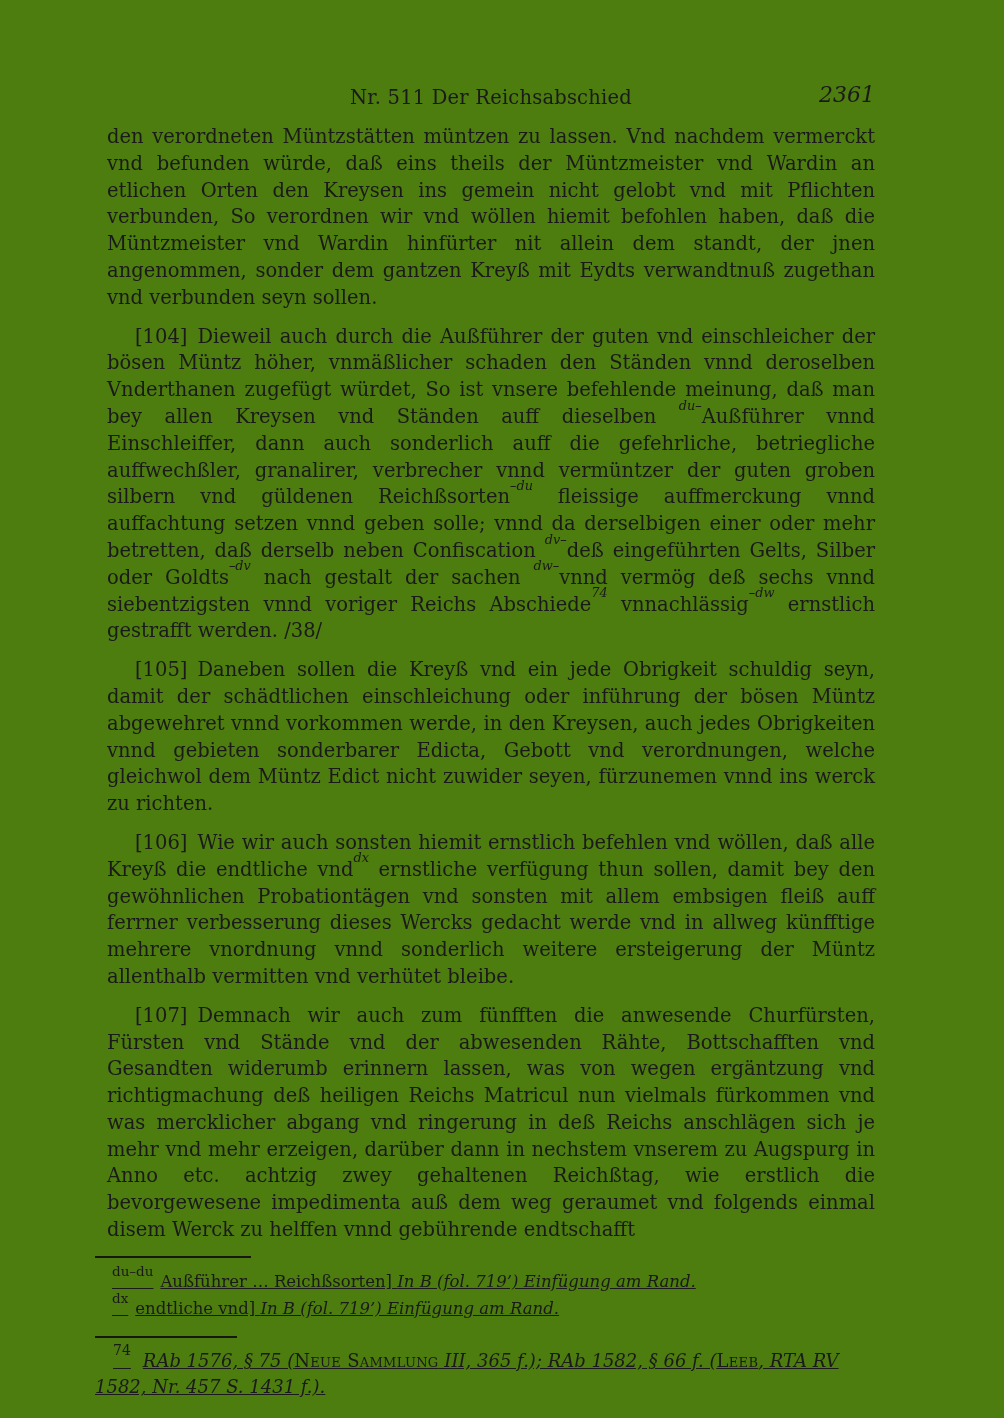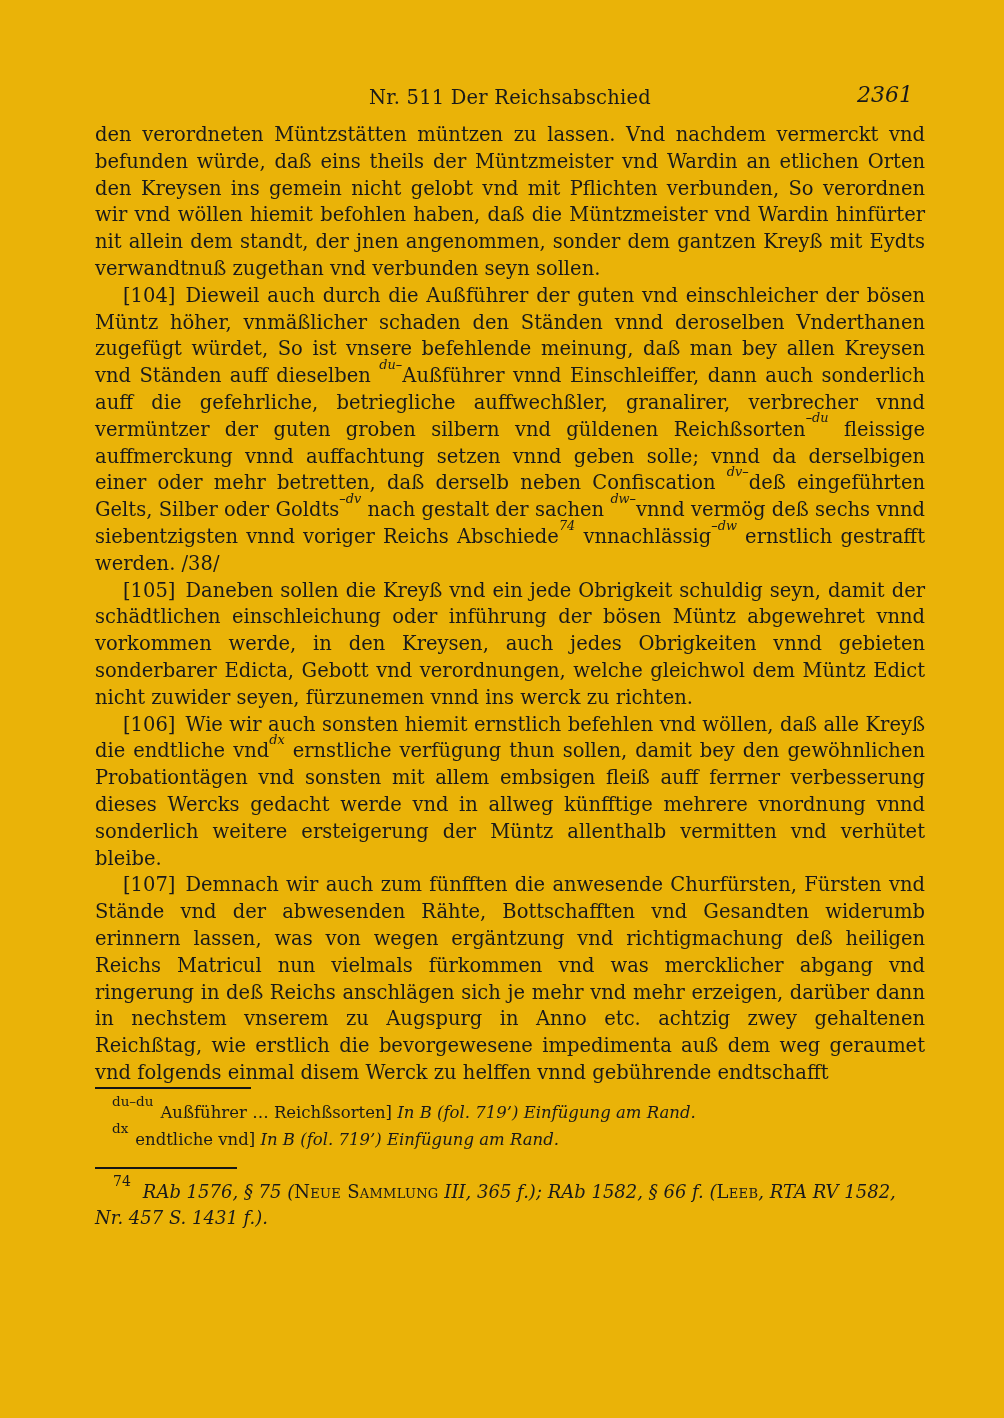--- a/index.html
+++ b/index.html
@@ -1,24 +1,24 @@
 <!DOCTYPE html>
 <html><head>
 <meta charset="utf-8">
 <style>
   html,body{margin:0;padding:0;background:#e8e8e8;}
   .page{
     position:relative;
     width:1004px;height:1418px;
     margin:0 auto;
-    background:#eab308;
+    background:#4d7c0f;
     color:#1a1a1a;
     font-family:"DejaVu Serif","Liberation Serif",serif;
     box-sizing:border-box;
-    padding:86px 79px 0 95px;
+    padding:86px 117px 0 95px;
     overflow:hidden;
   }
   
   .runhead{
     position:relative;
     height:26px;
     margin-bottom:10px;
   }
   .runhead .title{
     display:block;
@@ -31,32 +31,32 @@
     right:12px;top:-4px;
     font-size:22px;
     font-style:italic;
   }
   
   .bodytext{
     font-size:19.5px;
     line-height:26.8px;
     text-align:justify;
   }
-  .para{margin:0;}
+  .para{margin:12px;}
   .para.indent{text-indent:28px;}
   .parnum{margin-right:10px;}
   .sup{
     font-size:.66em;
     line-height:0;
     position:relative;
     top:-.45em;
     font-style:italic;
   }
   
-  .apparatus{}
+  .apparatus{text-decoration:underline;}
   .rule{
     border:0;border-top:2px solid #161616;
     margin:0 0 10px 0;
   }
   .rule.app-rule{width:156px;}
   .rule.fn-rule{width:142px;margin-top:14px;margin-bottom:10px;}
   .app-note{
     font-size:16.5px;
     line-height:27px;
     padding-left:73px;

